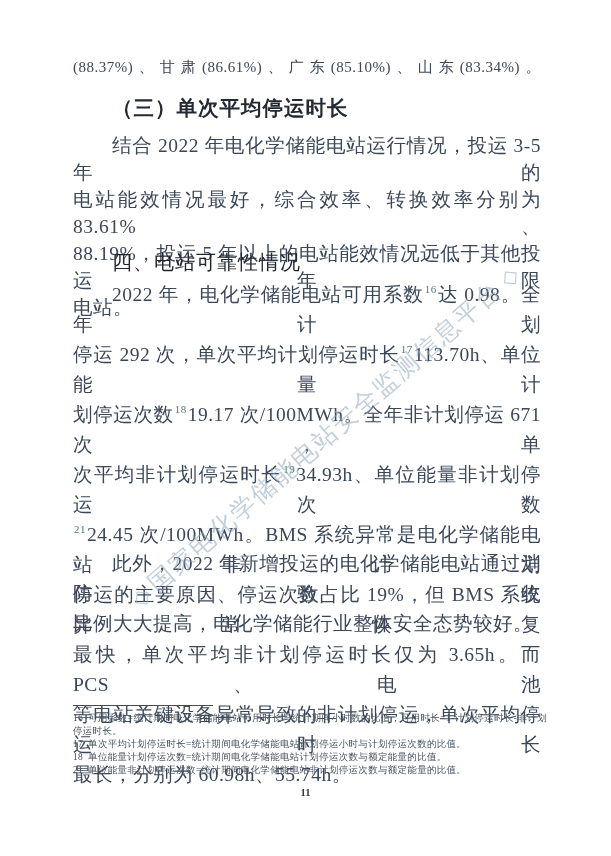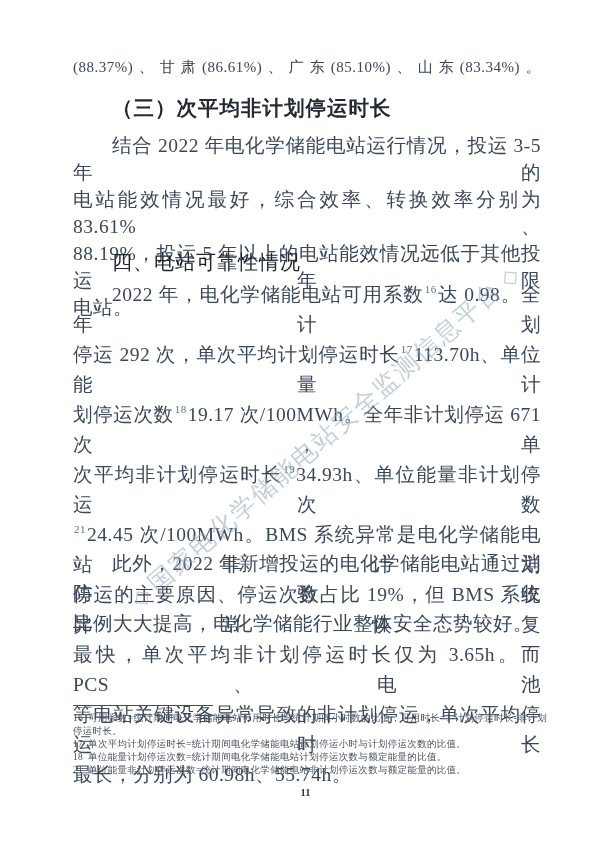--- a/index.html
+++ b/index.html
@@ -93,21 +93,21 @@
 <div class="page">
 
   <div class="wm">
     <span class="wm-d">◇</span>
     <span class="wm-t">国家电化学储能电站安全监测信息平台</span>
     <span class="wm-d">◇</span>
   </div>
 
   <div class="line fill" style="top:58px">(88.37%)、甘肃(86.61%)、广东(85.10%)、山东(83.34%)。</div>
 
-  <div class="h3">（三）次平均非计划停运时长</div>
+  <div class="h3">（三）单次平均停运时长</div>
 
   <div class="para" style="top:132px">
     <div class="pline ind" style="line-height:27px">结合 2022 年电化学储能电站运行情况，投运 3-5 年的</div>
     <div class="pline" style="line-height:27px">电站能效情况最好，综合效率、转换效率分别为 83.61%、</div>
     <div class="pline" style="line-height:27px">88.19%，投运 5 年以上的电站能效情况远低于其他投运年限</div>
     <div class="pline end" style="line-height:27px">电站。</div>
   </div>
 
   <div class="h4">四、电站可靠性情况</div>
 

